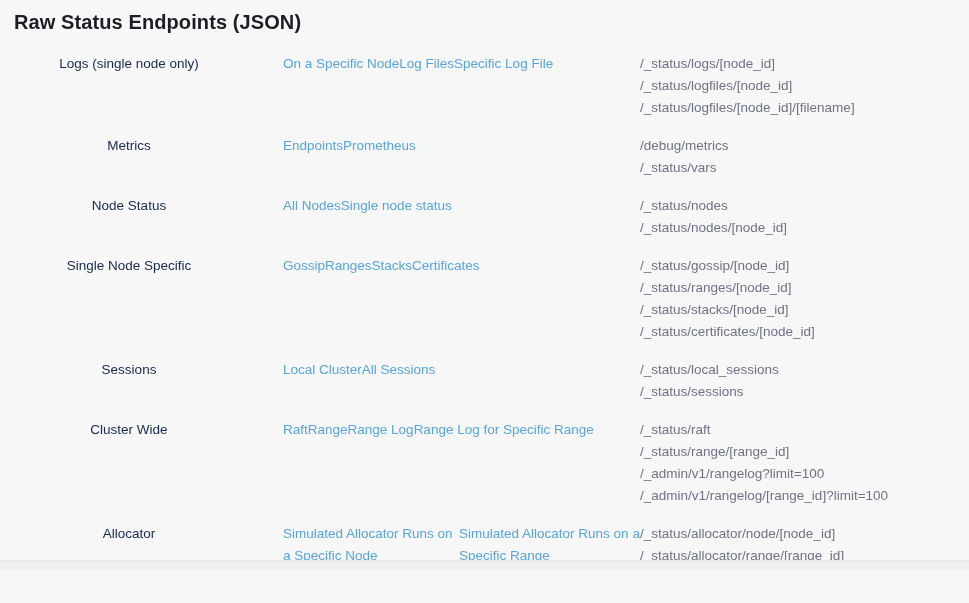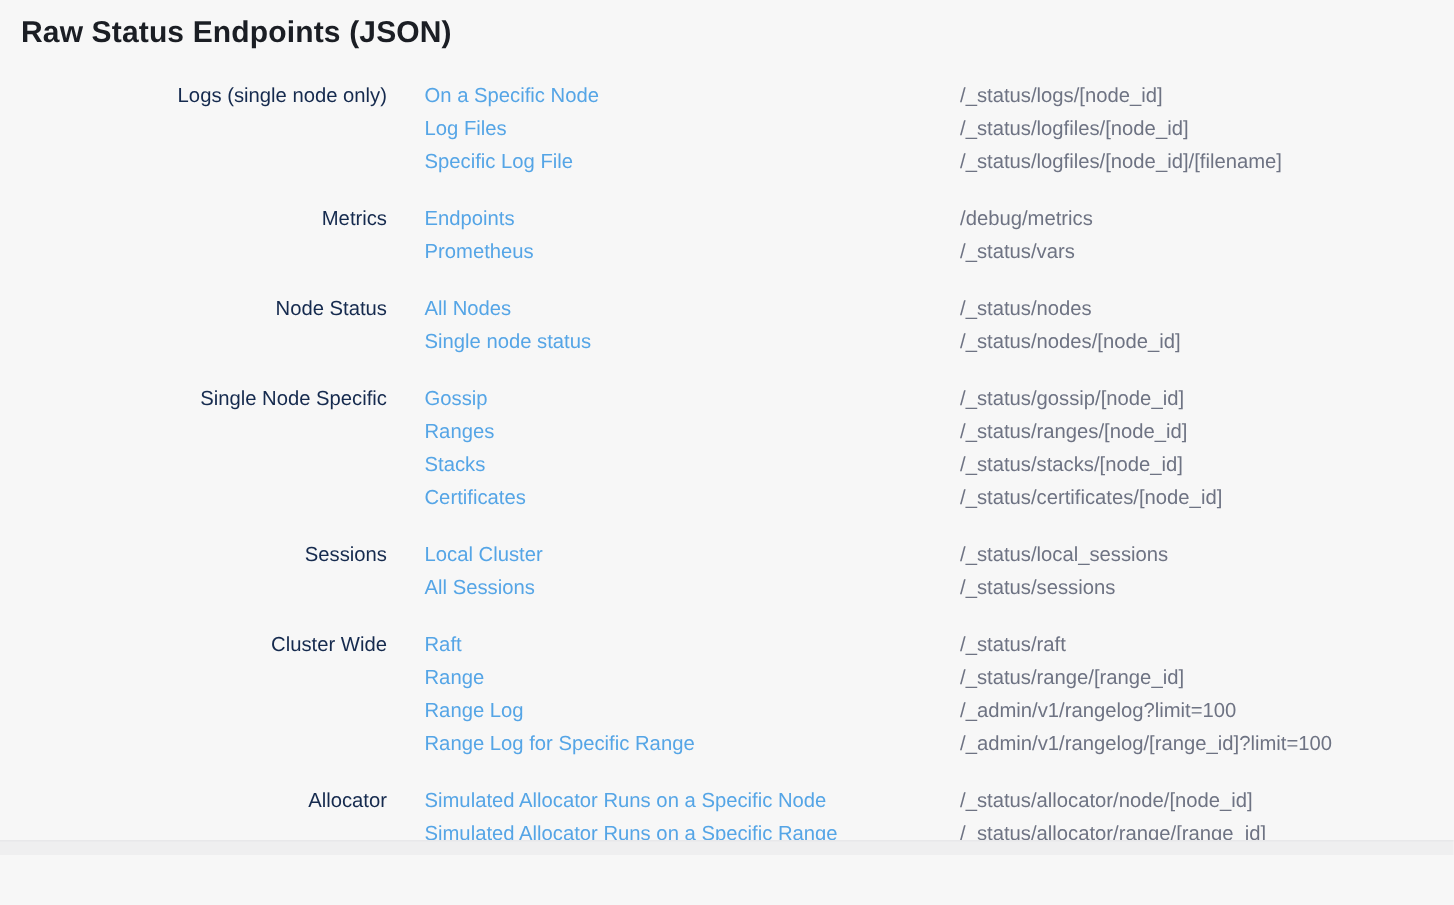--- a/index.html
+++ b/index.html
@@ -45,29 +45,29 @@
   .group {
     display: flex;
     align-items: flex-start;
     margin-bottom: 16px;
     font-size: 13.5px;
     line-height: 22px;
   }
   .cat {
     width: 258px;
     flex: 0 0 258px;
-    text-align: right;
+    text-align: center;
     color: var(--category);
   }
   .links {
     width: 357px;
     flex: 0 0 357px;
     margin-left: 25px;
     display: flex;
-    flex-direction: column;
+    flex-direction: row;
   }
   .links a {
     color: var(--link);
     text-decoration: none;
     display: block;
     cursor: pointer;
   }
   .paths {
     flex: 1 1 auto;
     display: flex;

